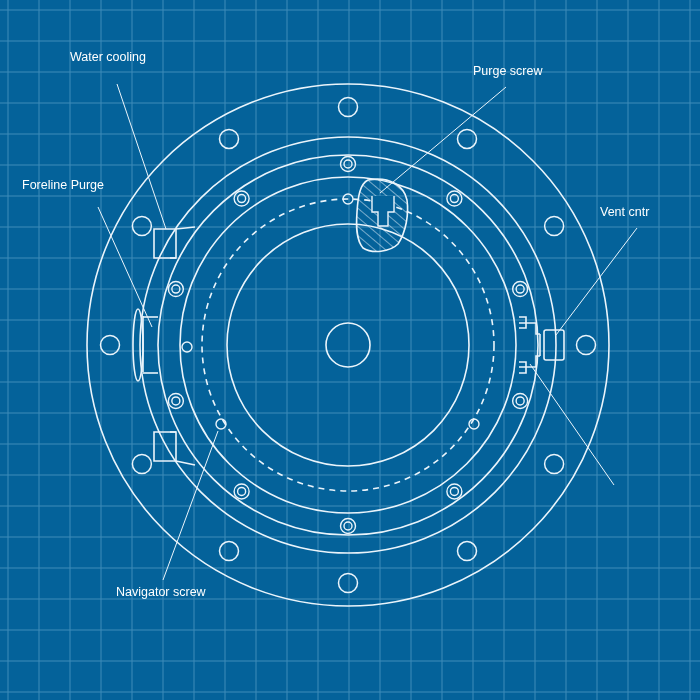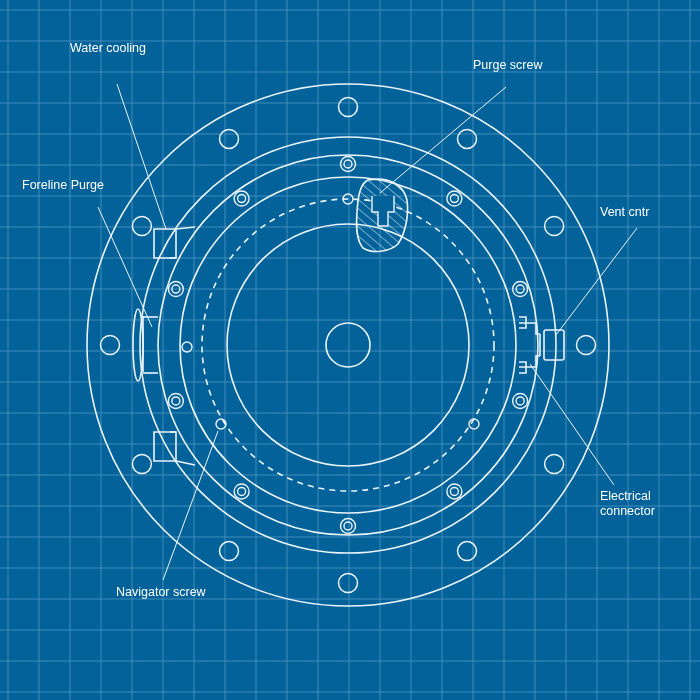--- a/index.html
+++ b/index.html
@@ -164,19 +164,18 @@
     <g stroke="#eaf4fb" stroke-width="1" fill="none">
       <line x1="117" y1="84" x2="166" y2="229"></line>
       <line x1="98" y1="207" x2="152" y2="327"></line>
       <line x1="506" y1="87" x2="380" y2="193"></line>
       <line x1="637" y1="228" x2="556" y2="335"></line>
       <line x1="530" y1="364" x2="614" y2="485"></line>
       <line x1="218" y1="431" x2="163" y2="580"></line>
     </g>
   </svg>
 
-  <div class="label" style="left:70px; top:41px;">Water cooling</div>
+  <div class="label" style="left:70px; top:50px;">Water cooling</div>
   <div class="label" style="left:22px; top:178px;">Foreline Purge</div>
-  <div class="label" style="left:473px; top:58px;text-align:center;">Purge screw</div>
+  <div class="label" style="left:473px; top:64px;text-align:center;">Purge screw</div>
   <div class="label" style="left:600px; top:205px;">Vent cntr</div>
-  <div class="label multi" style="left:600px; top:489px;">Electrical connector</div>
   <div class="label" style="left:116px; top:585px;">Navigator screw</div>
 </div>
 
 </body></html>

